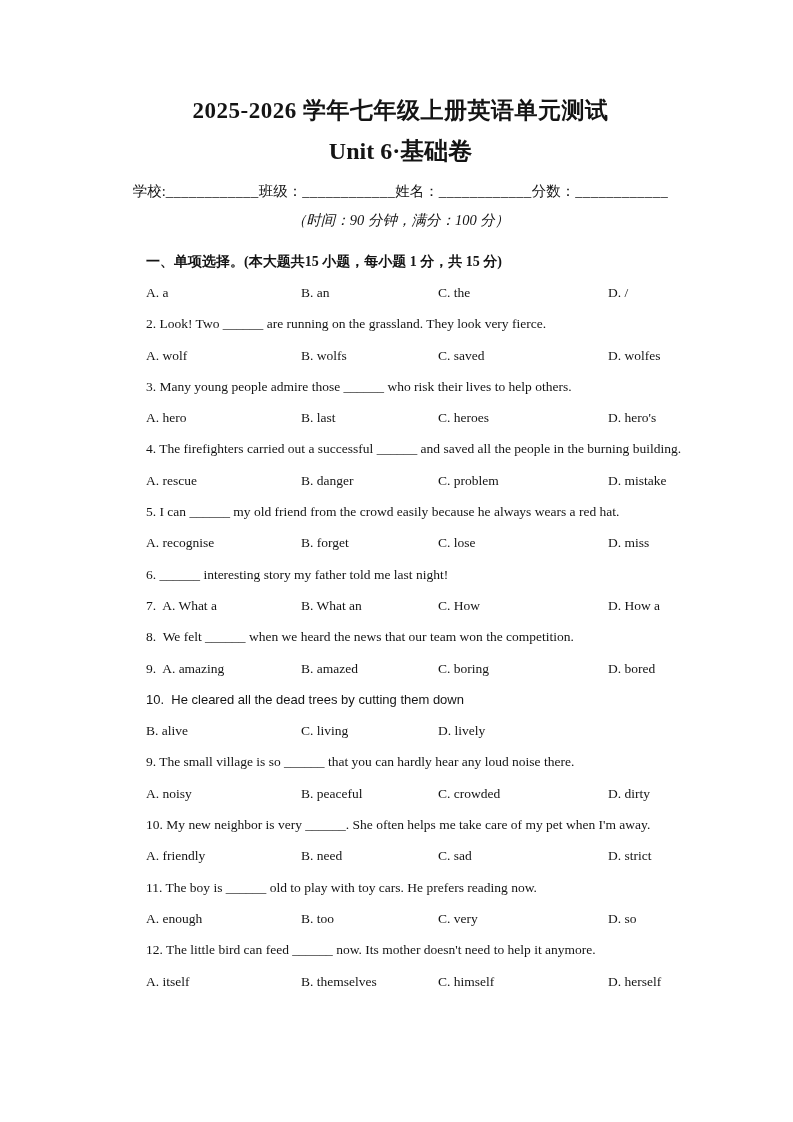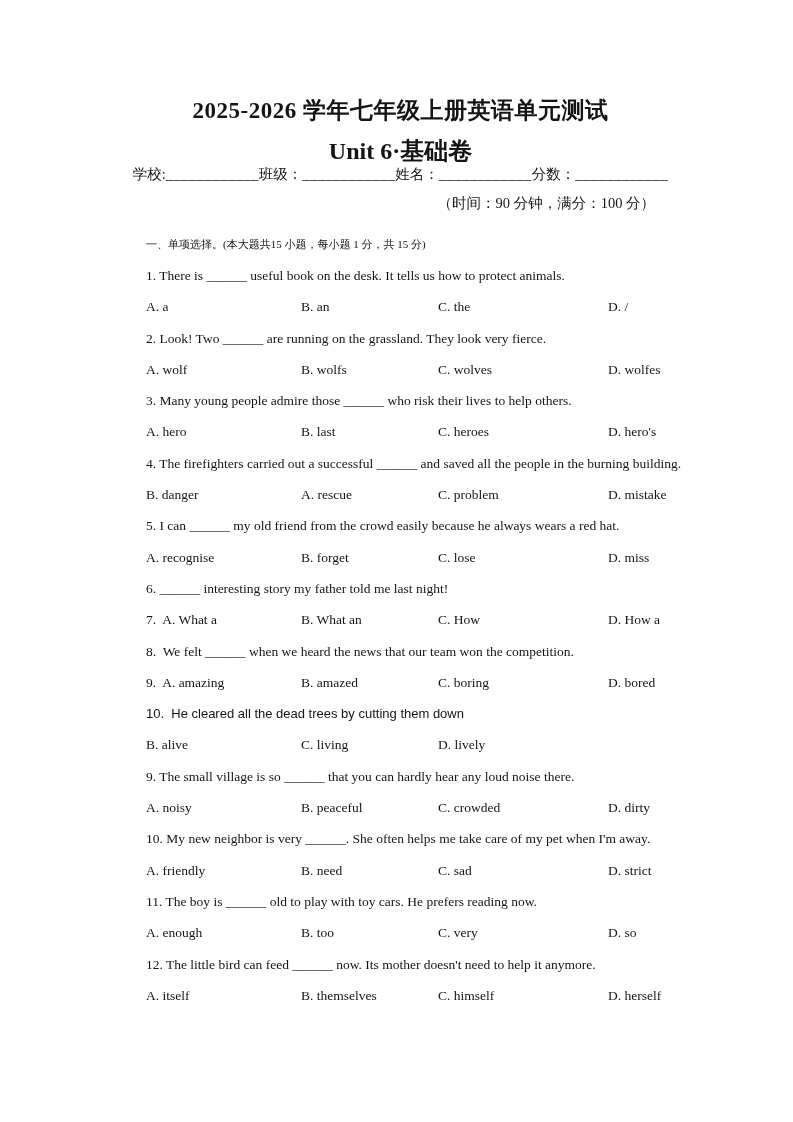--- a/index.html
+++ b/index.html
@@ -24,38 +24,40 @@
     letter-spacing: 0.5px;
   }
   .doc-subtitle {
     margin-top: 13px;
     text-align: center;
     font-size: 24px;
     font-weight: 700;
     line-height: 25px;
   }
   .fields {
+    margin-top: 17px;
     display: flex;
     justify-content: center;
     align-items: baseline;
     font-size: 14.5px;
     line-height: 21px;
     white-space: nowrap;
   }
   .fields .fblank { letter-spacing: 0.5px; text-align: center; }
   .exam-info {
     margin-top: 8px;
-    text-align: right;
+    text-align: center;
     font-size: 14.5px;
     line-height: 21px;
+    font-style: italic;
   }
   .section-heading {
     margin-top: 15px;
-    font-weight: 400;
-    font-size: 11px;
+    font-weight: 700;
+    font-size: 14px;
     line-height: 31px;
     white-space: nowrap;
   }
   .qline {
     line-height: 31.3px;
     font-size: 13.5px;
     white-space: nowrap;
   }
   .opts {
     display: grid;
@@ -84,45 +86,44 @@
         <span class="fblank">____________</span>
         <span class="flabel">分数：</span>
         <span class="fblank">____________</span>
     </div>
 
     <div class="exam-info">（时间：90 分钟，满分：100 分）</div>
 
     <div class="section-heading">一、单项选择。(本大题共15 小题，每小题 1 分，共 15 分)</div>
 
     <div id="questions">
-        <div class="qline stem">1. There is ______ useful book on the desk. It tells us how to protect animals.</div>
         <div class="qline opts">
           <div class="opt">A. a</div>
           <div class="opt">B. an</div>
           <div class="opt">C. the</div>
           <div class="opt">D. /</div>
         </div>
         <div class="qline stem">2. Look! Two ______ are running on the grassland. They look very fierce.</div>
         <div class="qline opts">
           <div class="opt">A. wolf</div>
           <div class="opt">B. wolfs</div>
-          <div class="opt">C. wolves</div>
+          <div class="opt">C. saved</div>
           <div class="opt">D. wolfes</div>
         </div>
         <div class="qline stem">3. Many young people admire those ______ who risk their lives to help others.</div>
         <div class="qline opts">
           <div class="opt">A. hero</div>
           <div class="opt">B. last</div>
           <div class="opt">C. heroes</div>
           <div class="opt">D. hero's</div>
         </div>
         <div class="qline stem">4. The firefighters carried out a successful ______ and saved all the people in the burning building.</div>
         <div class="qline opts">
+          <div class="opt">A. rescue</div>
           <div class="opt">B. danger</div>
-          <div class="opt">A. rescue</div>
           <div class="opt">C. problem</div>
           <div class="opt">D. mistake</div>
         </div>
         <div class="qline stem">5. I can ______ my old friend from the crowd easily because he always wears a red hat.</div>
         <div class="qline opts">
           <div class="opt">A. recognise</div>
           <div class="opt">B. forget</div>
           <div class="opt">C. lose</div>
           <div class="opt">D. miss</div>
         </div>

